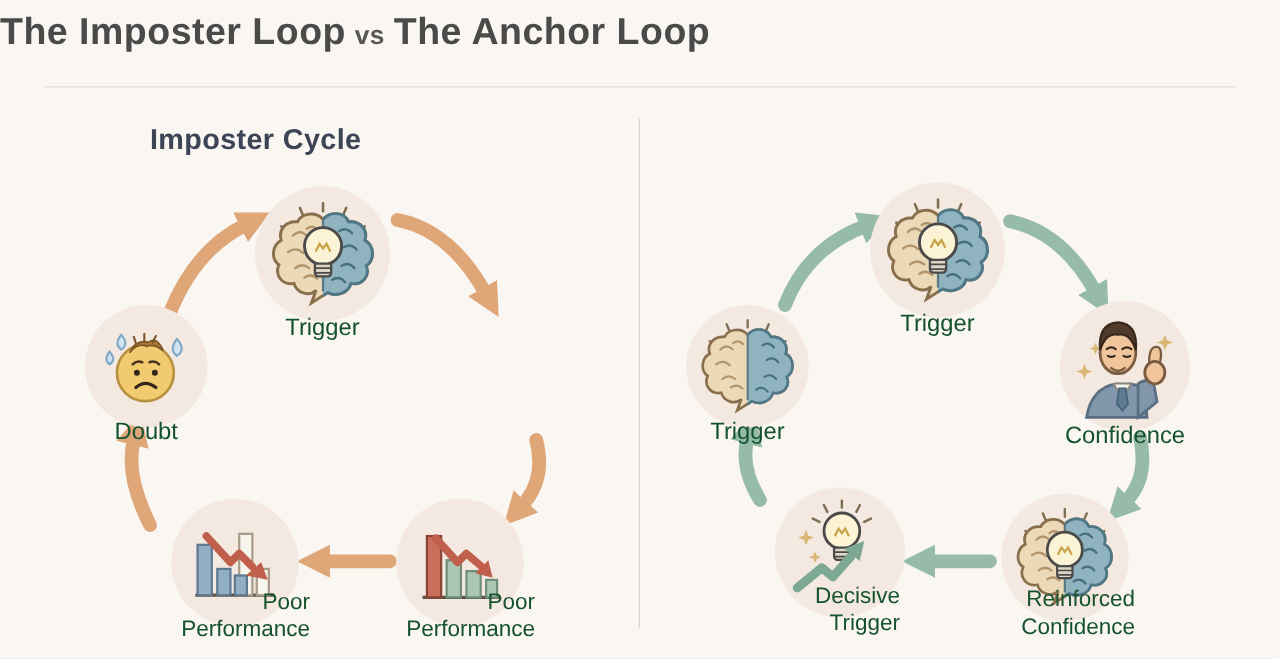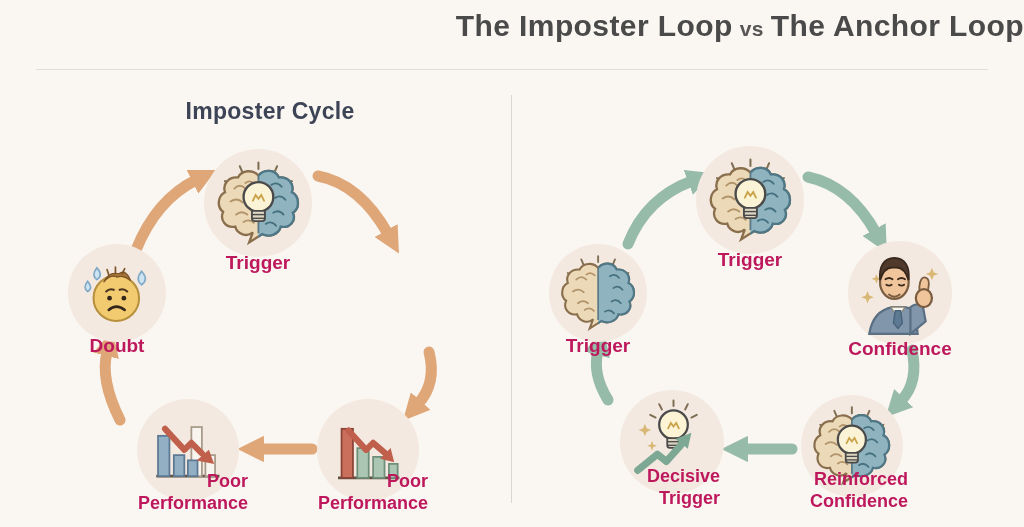--- a/index.html
+++ b/index.html
@@ -1,36 +1,36 @@
 <!DOCTYPE html>
 <html><head>
 <meta charset="utf-8">
 <style>
   * { box-sizing: border-box; margin: 0; padding: 0; }
   html,body { background:#efe9e3; }
   body { font-family: "Liberation Sans", sans-serif; }
   .canvas { position: relative; width: 1024px; height: 527px; background:#faf6f1; overflow: hidden; }
 
-  .title { position:absolute; top:9px; left:0; width:100%; text-align:right;
-           font-size:30px; font-weight:600; color:#4a4a4a; letter-spacing:.4px;padding-left:32px; }
+  .title { position:absolute; top:9px; left:0; width:100%; text-align:left;
+           font-size:30px; font-weight:600; color:#4a4a4a; letter-spacing:.4px; }
   .title .vs { font-size:21px; color:#575757; padding:0 7px; font-weight:600; }
 
   .h-divider { position:absolute; top:69px; left:36px; right:36px; height:1px; background:#e4ded8; }
   .v-divider { position:absolute; top:95px; left:511px; width:1px; height:408px; background:#dcd6d0; }
 
-  .panel-heading { position:absolute; top:98px; width:300px; text-align:center;
+  .panel-heading { position:absolute; top:98px; width:300px; 
                    font-size:23px; font-weight:600; color:#3d4456; letter-spacing:.3px; }
   .panel-heading.left  { left:120px; }
   .panel-heading.right { left:604px; }
 
   .node  { position:absolute; width:170px; display:flex; flex-direction:column; align-items:center; }
   .badge { border-radius:50%; background:#f4e9e0; display:flex; align-items:center; justify-content:center; }
   .badge svg { width:86%; height:86%; display:block; }
-  .label { position:relative; z-index:2; text-align:center; font-weight:700;
-           color:#be185d; font-size:19px; line-height:1.22; }
+  .label { position:relative; z-index:2; text-align:center; font-weight:400;
+           color:#14532d; font-size:19px; line-height:1.22; }
   .label.two-line { font-size:18px;text-align:right; }
 
   .arrows-svg { position:absolute; inset:0; pointer-events:none; }
   .arrows-svg path.flow { fill:none; stroke-linecap:round; }
 </style>
 </head>
 <body>
 
 <svg width="0" height="0" style="position:absolute" aria-hidden="true">
   <defs>

